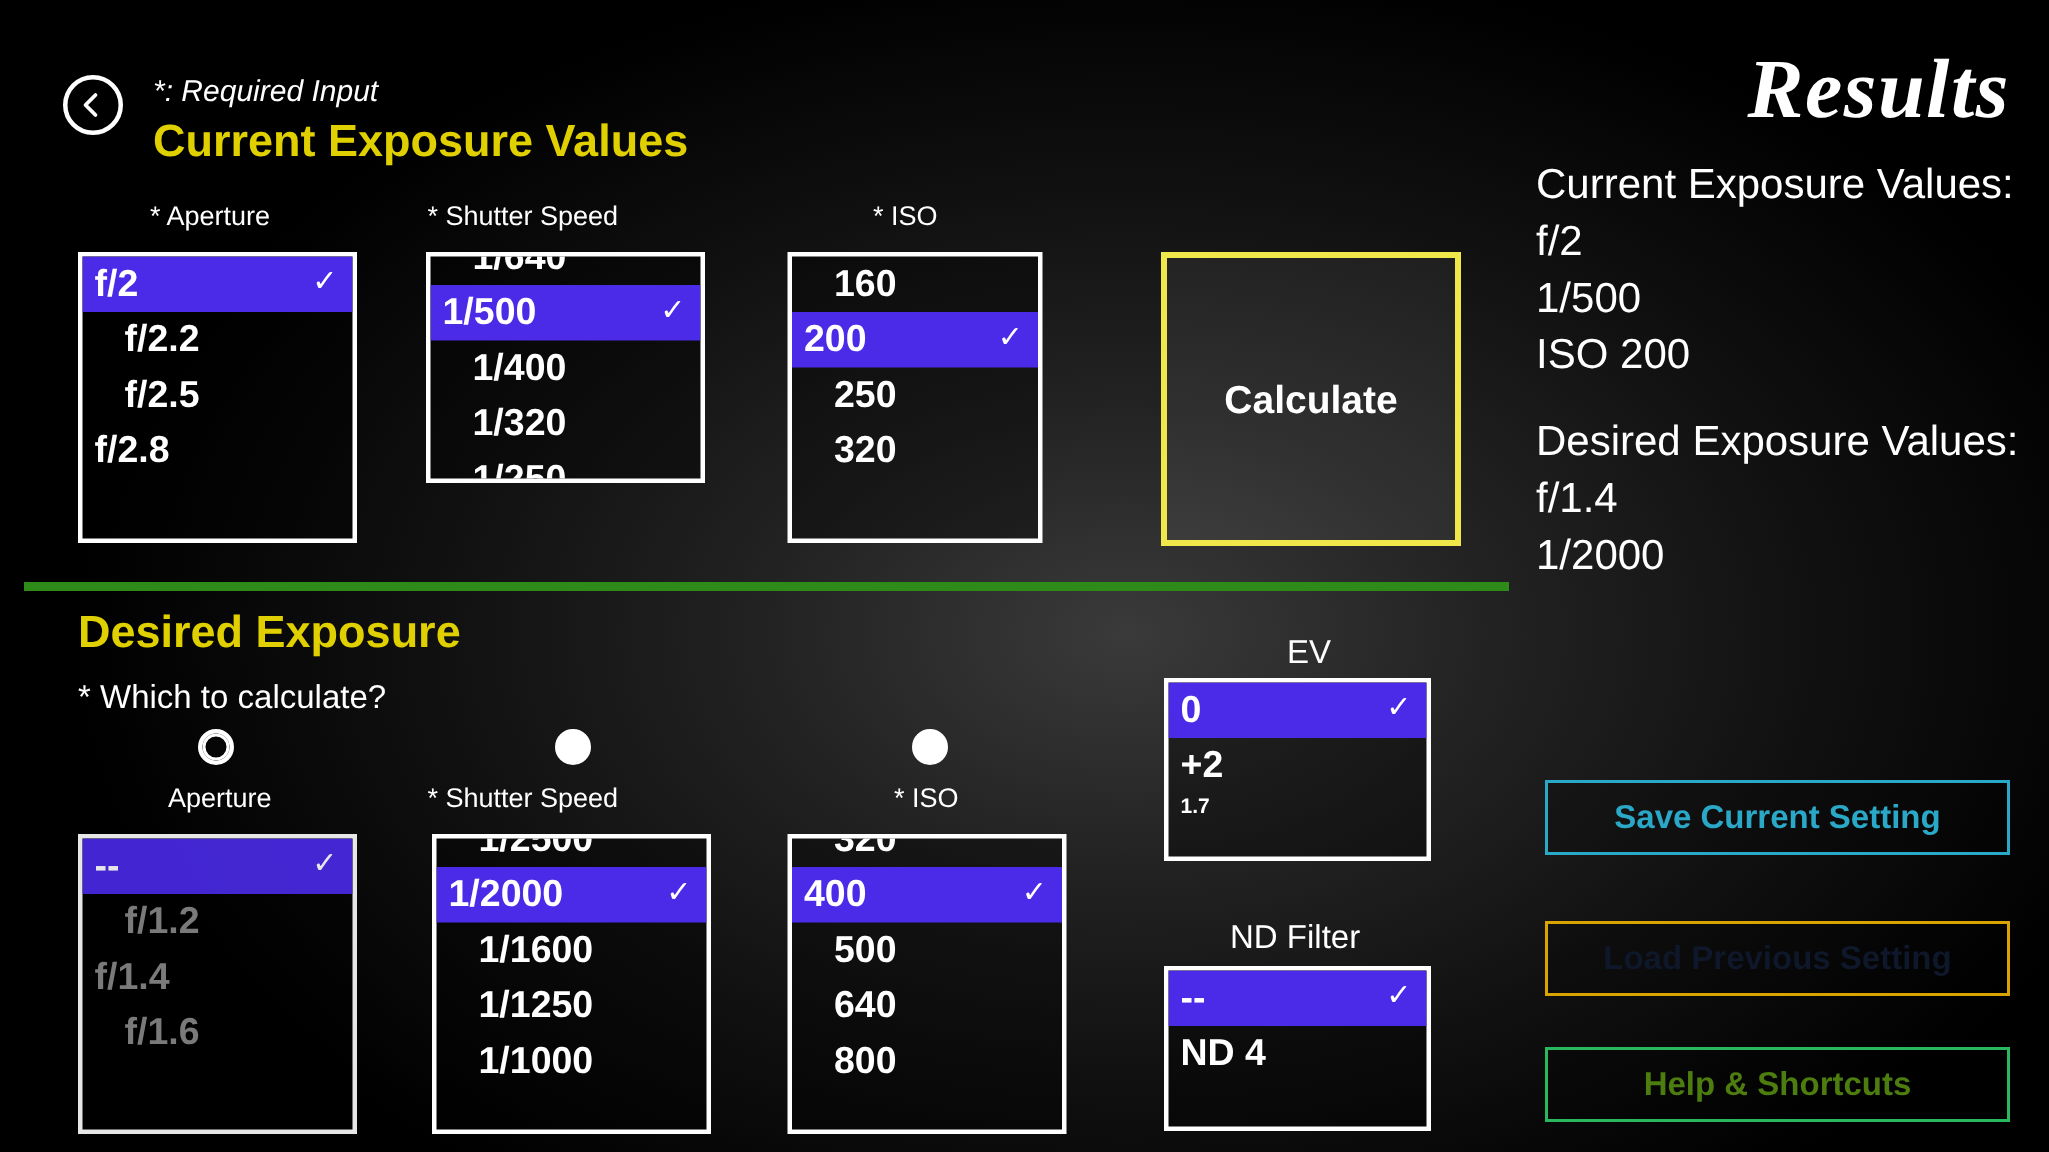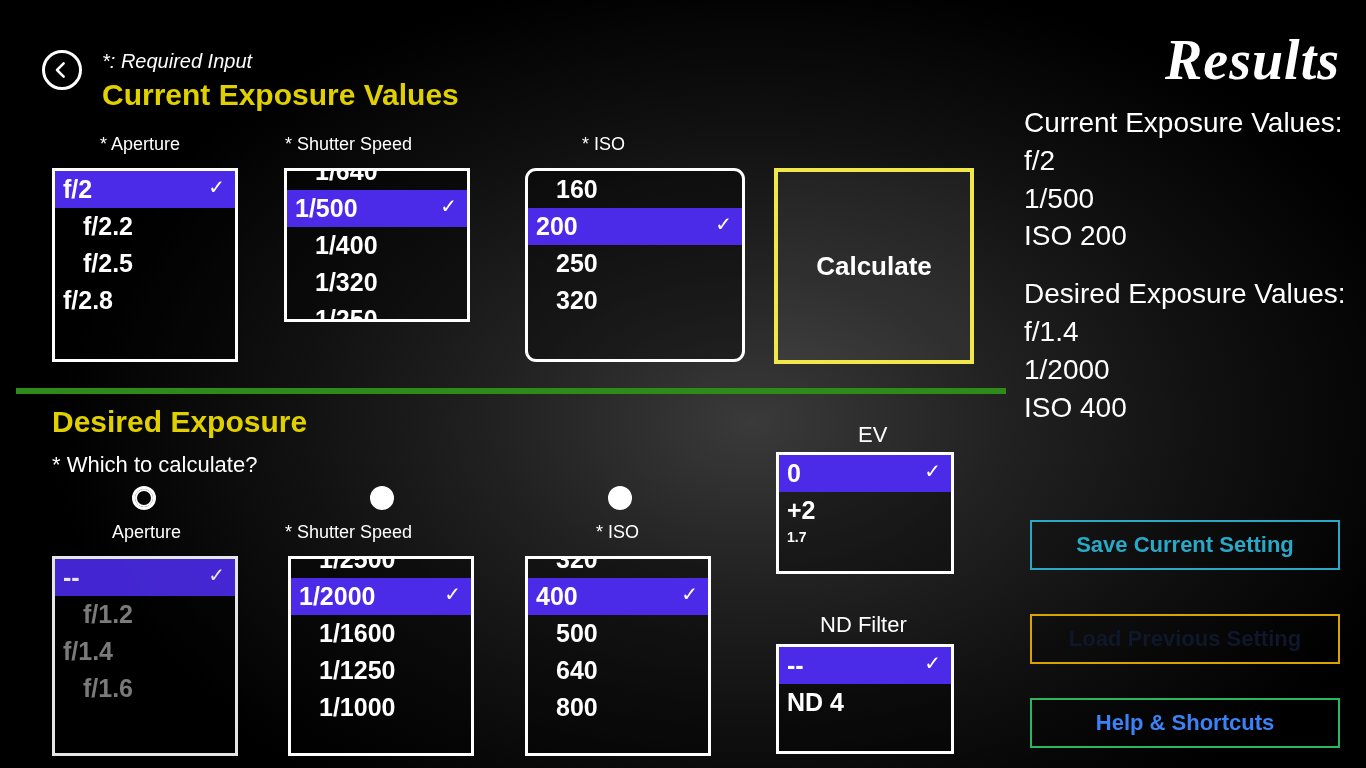--- a/index.html
+++ b/index.html
@@ -43,21 +43,21 @@
   .lbl-iso      { position: absolute; left: 582px; top: 134px; }
 
   .listbox {
     position: absolute;
     border: 3px solid #fff;
     background: rgba(0,0,0,0.35);
     overflow: hidden;
   }
   .lb-aperture { left: 52px;  top: 168px; width: 186px; height: 194px; }
   .lb-shutter  { left: 284px; top: 168px; width: 186px; height: 154px; }
-  .lb-iso      { left: 525px; top: 168px; width: 220px; height: 194px; border-radius: 11px; }
+  .lb-iso      { left: 525px; top: 168px; width: 170px; height: 194px; }
 
   .listbox .item {
     font-size: 25px;
     font-weight: 700;
     padding: 4px 10px 4px 28px;
     white-space: nowrap;
     position: relative;
     cursor: pointer;
   }
   .listbox .item.left0 { padding-left: 8px; }
@@ -150,21 +150,21 @@
     left: 1030px;
     width: 310px; height: 50px;
     border: 2px solid;
     display: flex; align-items: center; justify-content: center;
     font-size: 22px; font-weight: 600;
     cursor: pointer;
     background: rgba(0,0,0,0.2);
   }
   .btn-save { top: 520px; color: #2aa8c7; border-color: #2aa8c7; }
   .btn-load { top: 614px; color: #0f172a; border-color: #d9a300; }
-  .btn-help { top: 698px; color: #3b82f6; border-color: #2ab85e; }
+  .btn-help { top: 698px; color: #4d7c0f; border-color: #2ab85e; }
 </style>
 </head>
 <body>
 
 <div class="back-btn">
   <svg viewBox="0 0 24 24">
       <path d="M14 4l-8 8 8 8" stroke="#fff" stroke-width="3" fill="none" stroke-linecap="round" stroke-linejoin="round"></path>
     </svg>
 </div>
 
@@ -251,18 +251,17 @@
 <div class="results-title">Results</div>
 <div class="results-block">
   <div>Current Exposure Values:</div>
   <div>f/2</div>
   <div>1/500</div>
   <div>ISO 200</div>
   <div class="gap"></div>
   <div>Desired Exposure Values:</div>
   <div>f/1.4</div>
   <div>1/2000</div>
-  <div>ISO 400</div>
 </div>
 
 <div class="side-btn btn-save">Save Current Setting</div>
 <div class="side-btn btn-load">Load Previous Setting</div>
 <div class="side-btn btn-help">Help &amp; Shortcuts</div>
 
 </body></html>

